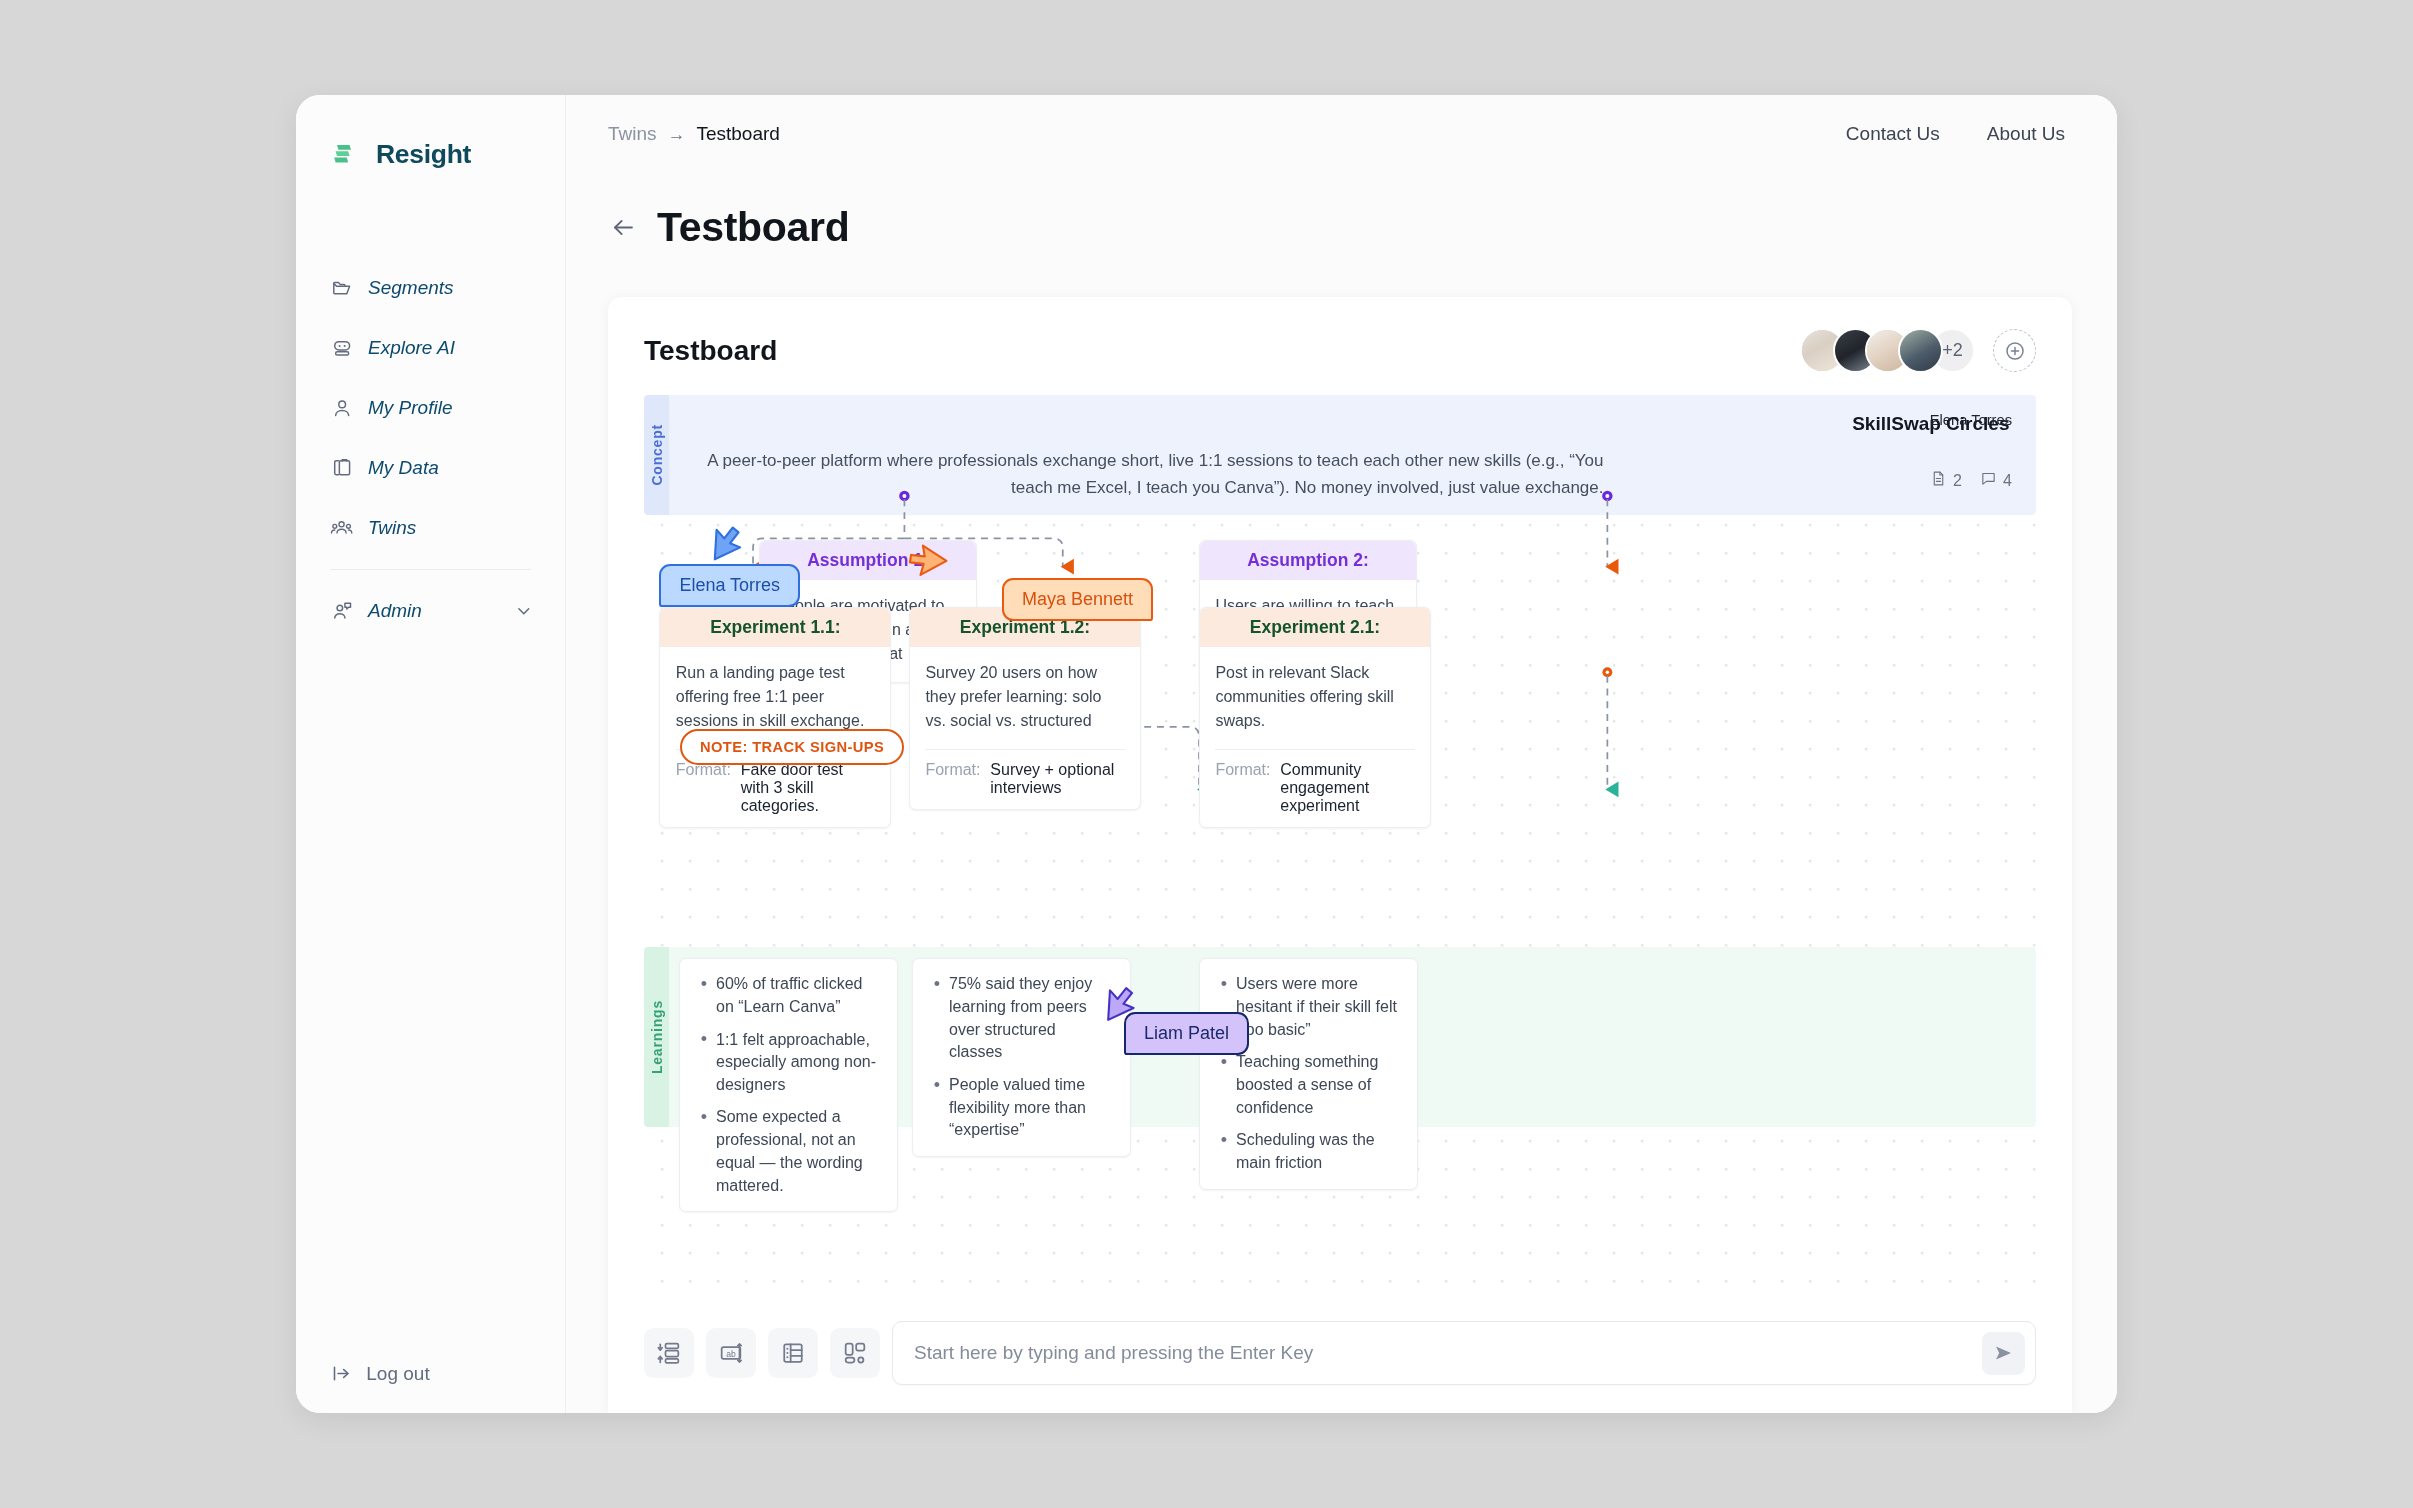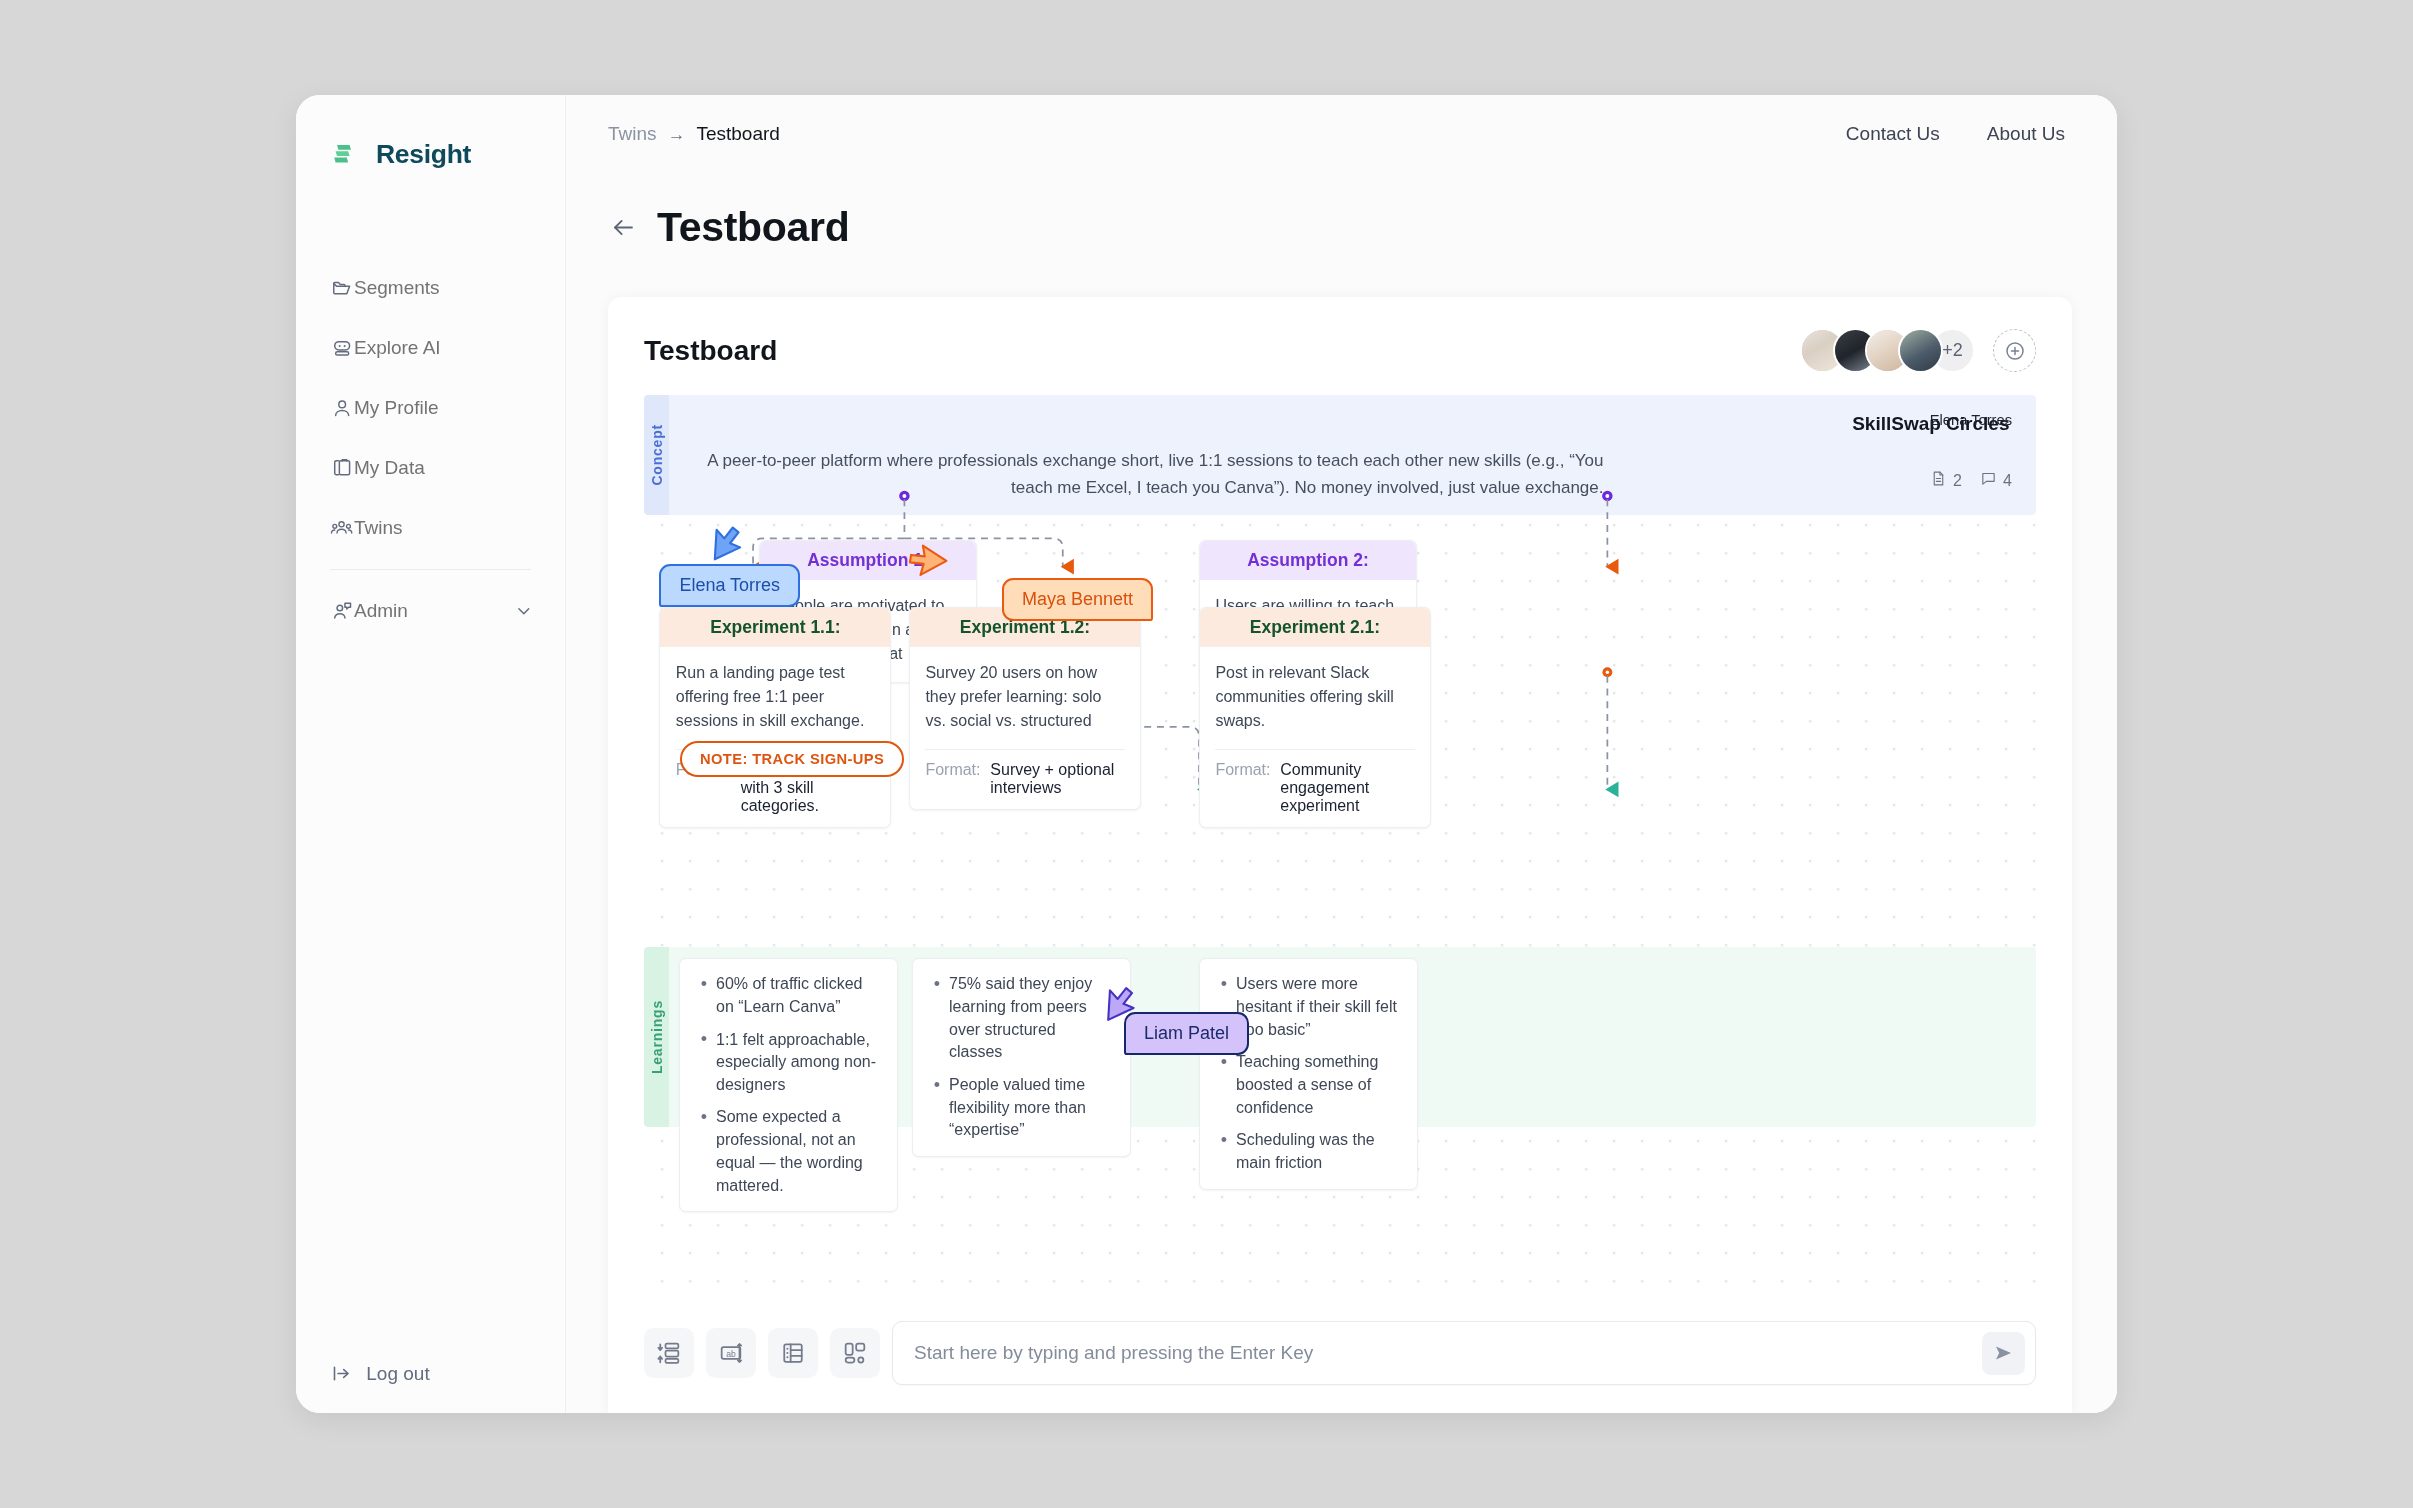--- a/index.html
+++ b/index.html
@@ -28,23 +28,23 @@
     display: flex; flex-direction: column;
     padding: 36px 0 28px 0;
     flex-shrink: 0;
   }
   .brand { display: flex; align-items: center; gap: 18px; padding-left: 34px; height: 46px; }
   .brand-logo { width: 28px; height: 28px; flex-shrink: 0; }
   .brand-name { font-size: 26.5px; font-weight: 700; color: #0e4a5c; letter-spacing: -0.3px; }
 
   .nav { margin-top: 81px; display: flex; flex-direction: column; }
   .nav-item {
-    display: flex; align-items: center; 
+    display: flex; align-items: center; gap: 14px;
     padding: 0 31px 0 34px; height: 60px;
-    color: #737373; font-size: 19px; cursor: pointer;
+    color: #0c4a6e; font-size: 19px; cursor: pointer; font-style: italic;
   }
   .nav-item .ico { width: 24px; height: 24px; flex-shrink: 0; display:flex; align-items:center; justify-content:center;}
   .nav-item svg { display: block; }
   .nav-sep { height: 0.7px; background: #e9ebef; margin: 11.2px 34px 11.2px 34px; }
   .nav-item.has-chevron { justify-content: flex-start; }
   .chev { margin-left: auto; width: 21px; height: 21px; display:flex; align-items:center; justify-content:center;}
 
   .sidebar-spacer { flex: 1; }
   .logout { display:flex; align-items:center; gap:14px; padding-left:34px; color:#626c7e; font-size:19px; cursor:pointer; }
   .logout .ico { width:22.3px;height:22.3px; display:flex;align-items:center;justify-content:center;}
@@ -452,21 +452,21 @@
         <div class="node" style="left:555px; top:212px; width:232px;">
           <div class="node-head head-exp">Experiment 2.1:</div>
           <div class="node-body">Post in relevant Slack communities offering skill swaps.</div>
           <div class="node-div"></div>
           <div class="node-format">
             <span class="fmt-label">Format:</span>
             <span class="fmt-val">Community engagement experiment</span>
           </div>
         </div>
 
-        <div class="note-pill" style="left:36px; top:346px;">NOTE: TRACK SIGN-UPS</div>
+        <div class="note-pill" style="left:36px; top:334px;">NOTE: TRACK SIGN-UPS</div>
 
         <div class="learn-card" style="left:35px; top:563px; width:219px;">
           <ul>
             <li>60% of traffic clicked on “Learn Canva”</li>
             <li>1:1 felt approachable, especially among non-designers</li>
             <li>Some expected a professional, not an equal — the wording mattered.</li>
           </ul>
         </div>
         <div class="learn-card" style="left:268px; top:563px; width:219px;">
           <ul>

